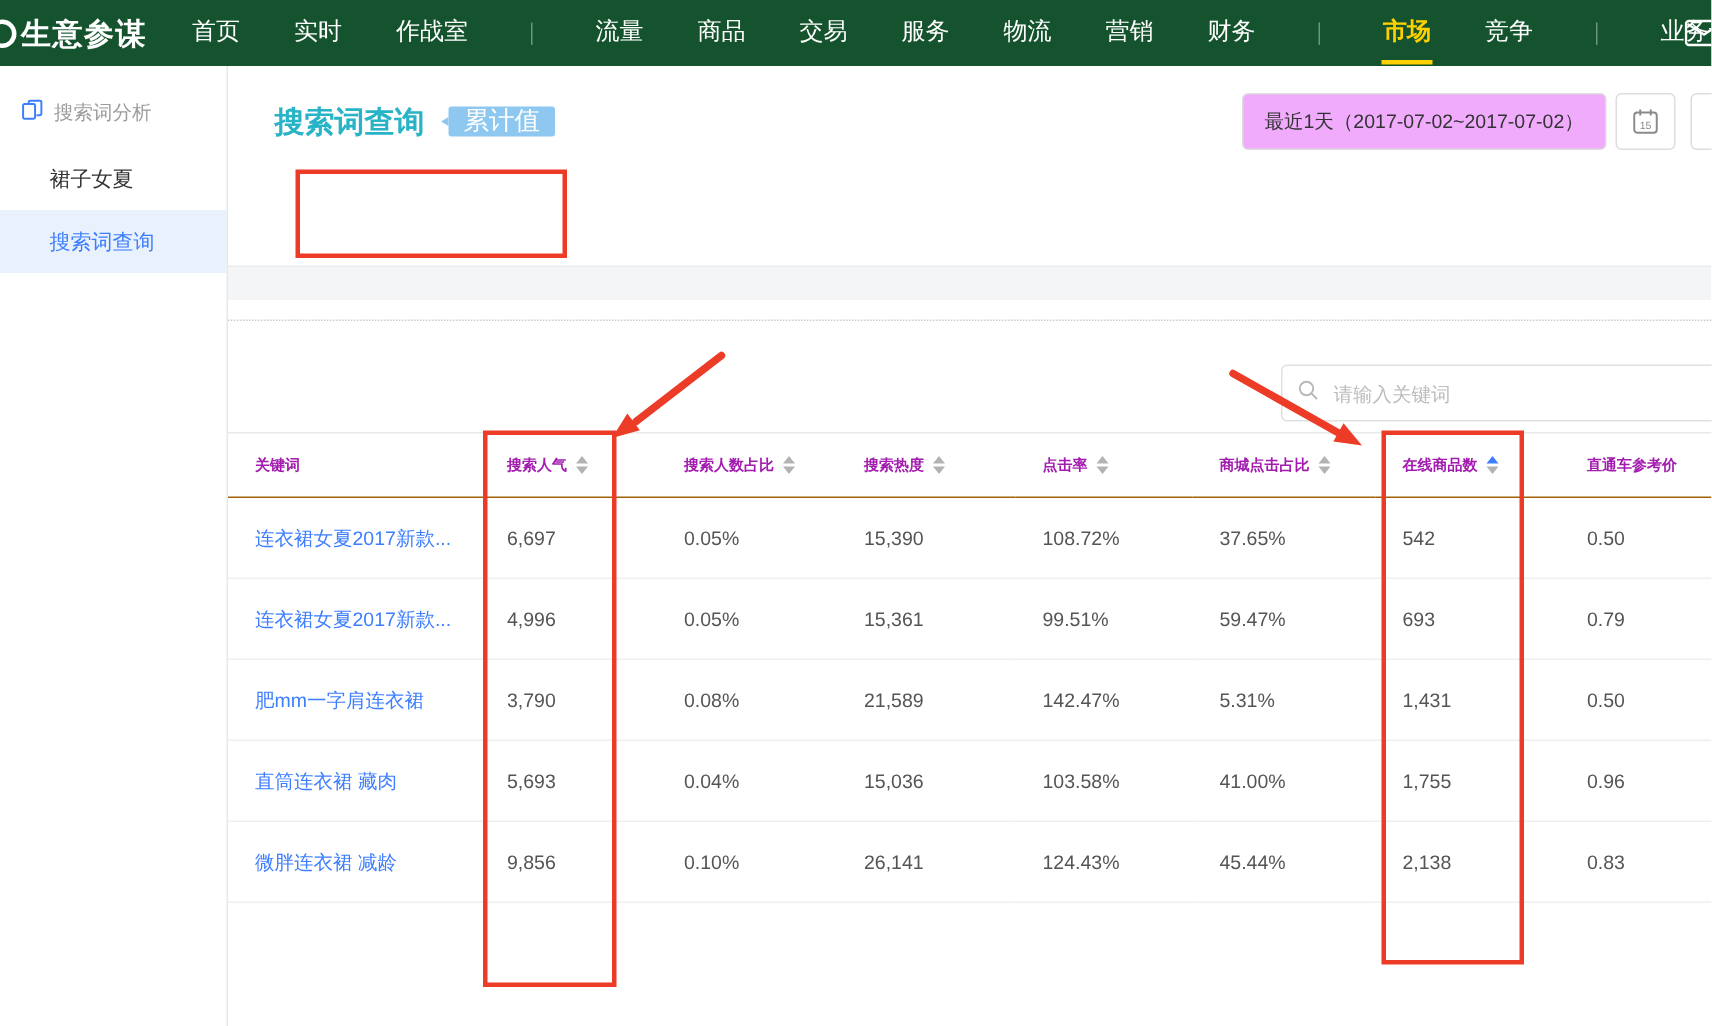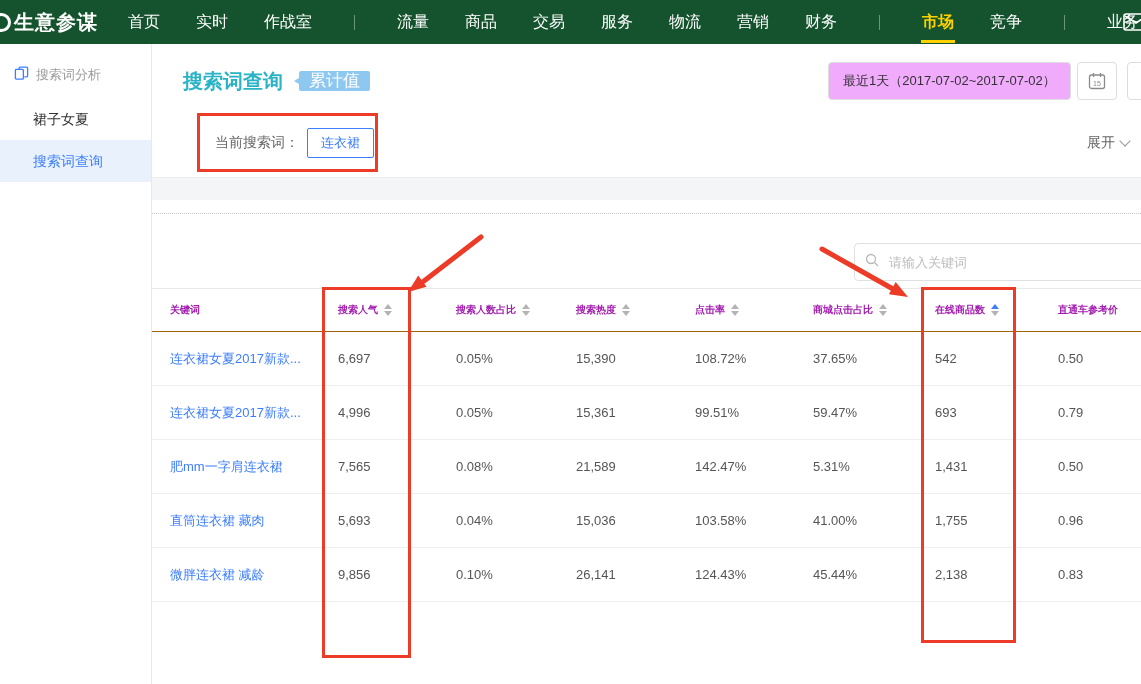--- a/index.html
+++ b/index.html
@@ -134,28 +134,20 @@
               <line x1="6.5" y1="2" x2="6.5" y2="6" stroke="#8a8a8a" stroke-width="1.3"></line>
               <line x1="13.5" y1="2" x2="13.5" y2="6" stroke="#8a8a8a" stroke-width="1.3"></line>
               <text x="10" y="15" font-size="7" text-anchor="middle" fill="#8a8a8a">15</text>
             </svg>
           </div>
           <div class="terminal-box">
             
           </div>
         </div>
       </div>
-      <div class="filter-row">
-        <span class="filter-label">当前搜索词：</span>
-        <span class="chip">连衣裙</span>
-        <span class="expand">
-          <span>展开</span>
-          <span class="chev"></span>
-        </span>
-      </div>
     </section>
 
     <div class="gap"></div>
 
     <section class="card2">
       <div class="dotted"></div>
       <div class="searchbox">
         <span>
           <svg width="14" height="14" viewBox="0 0 14 14">
               <circle cx="6" cy="6" r="4.5" fill="none" stroke="#b8b8b8" stroke-width="1.3"></circle>
@@ -260,21 +252,21 @@
               <td>4,996</td>
               <td>0.05%</td>
               <td>15,361</td>
               <td>99.51%</td>
               <td>59.47%</td>
               <td>693</td>
               <td>0.79</td>
             </tr>
             <tr>
               <td><a>肥mm一字肩连衣裙</a></td>
-              <td>7,565</td>
+              <td>3,790</td>
               <td>0.08%</td>
               <td>21,589</td>
               <td>142.47%</td>
               <td>5.31%</td>
               <td>1,431</td>
               <td>0.50</td>
             </tr>
             <tr>
               <td><a>直筒连衣裙 藏肉</a></td>
               <td>5,693</td>

